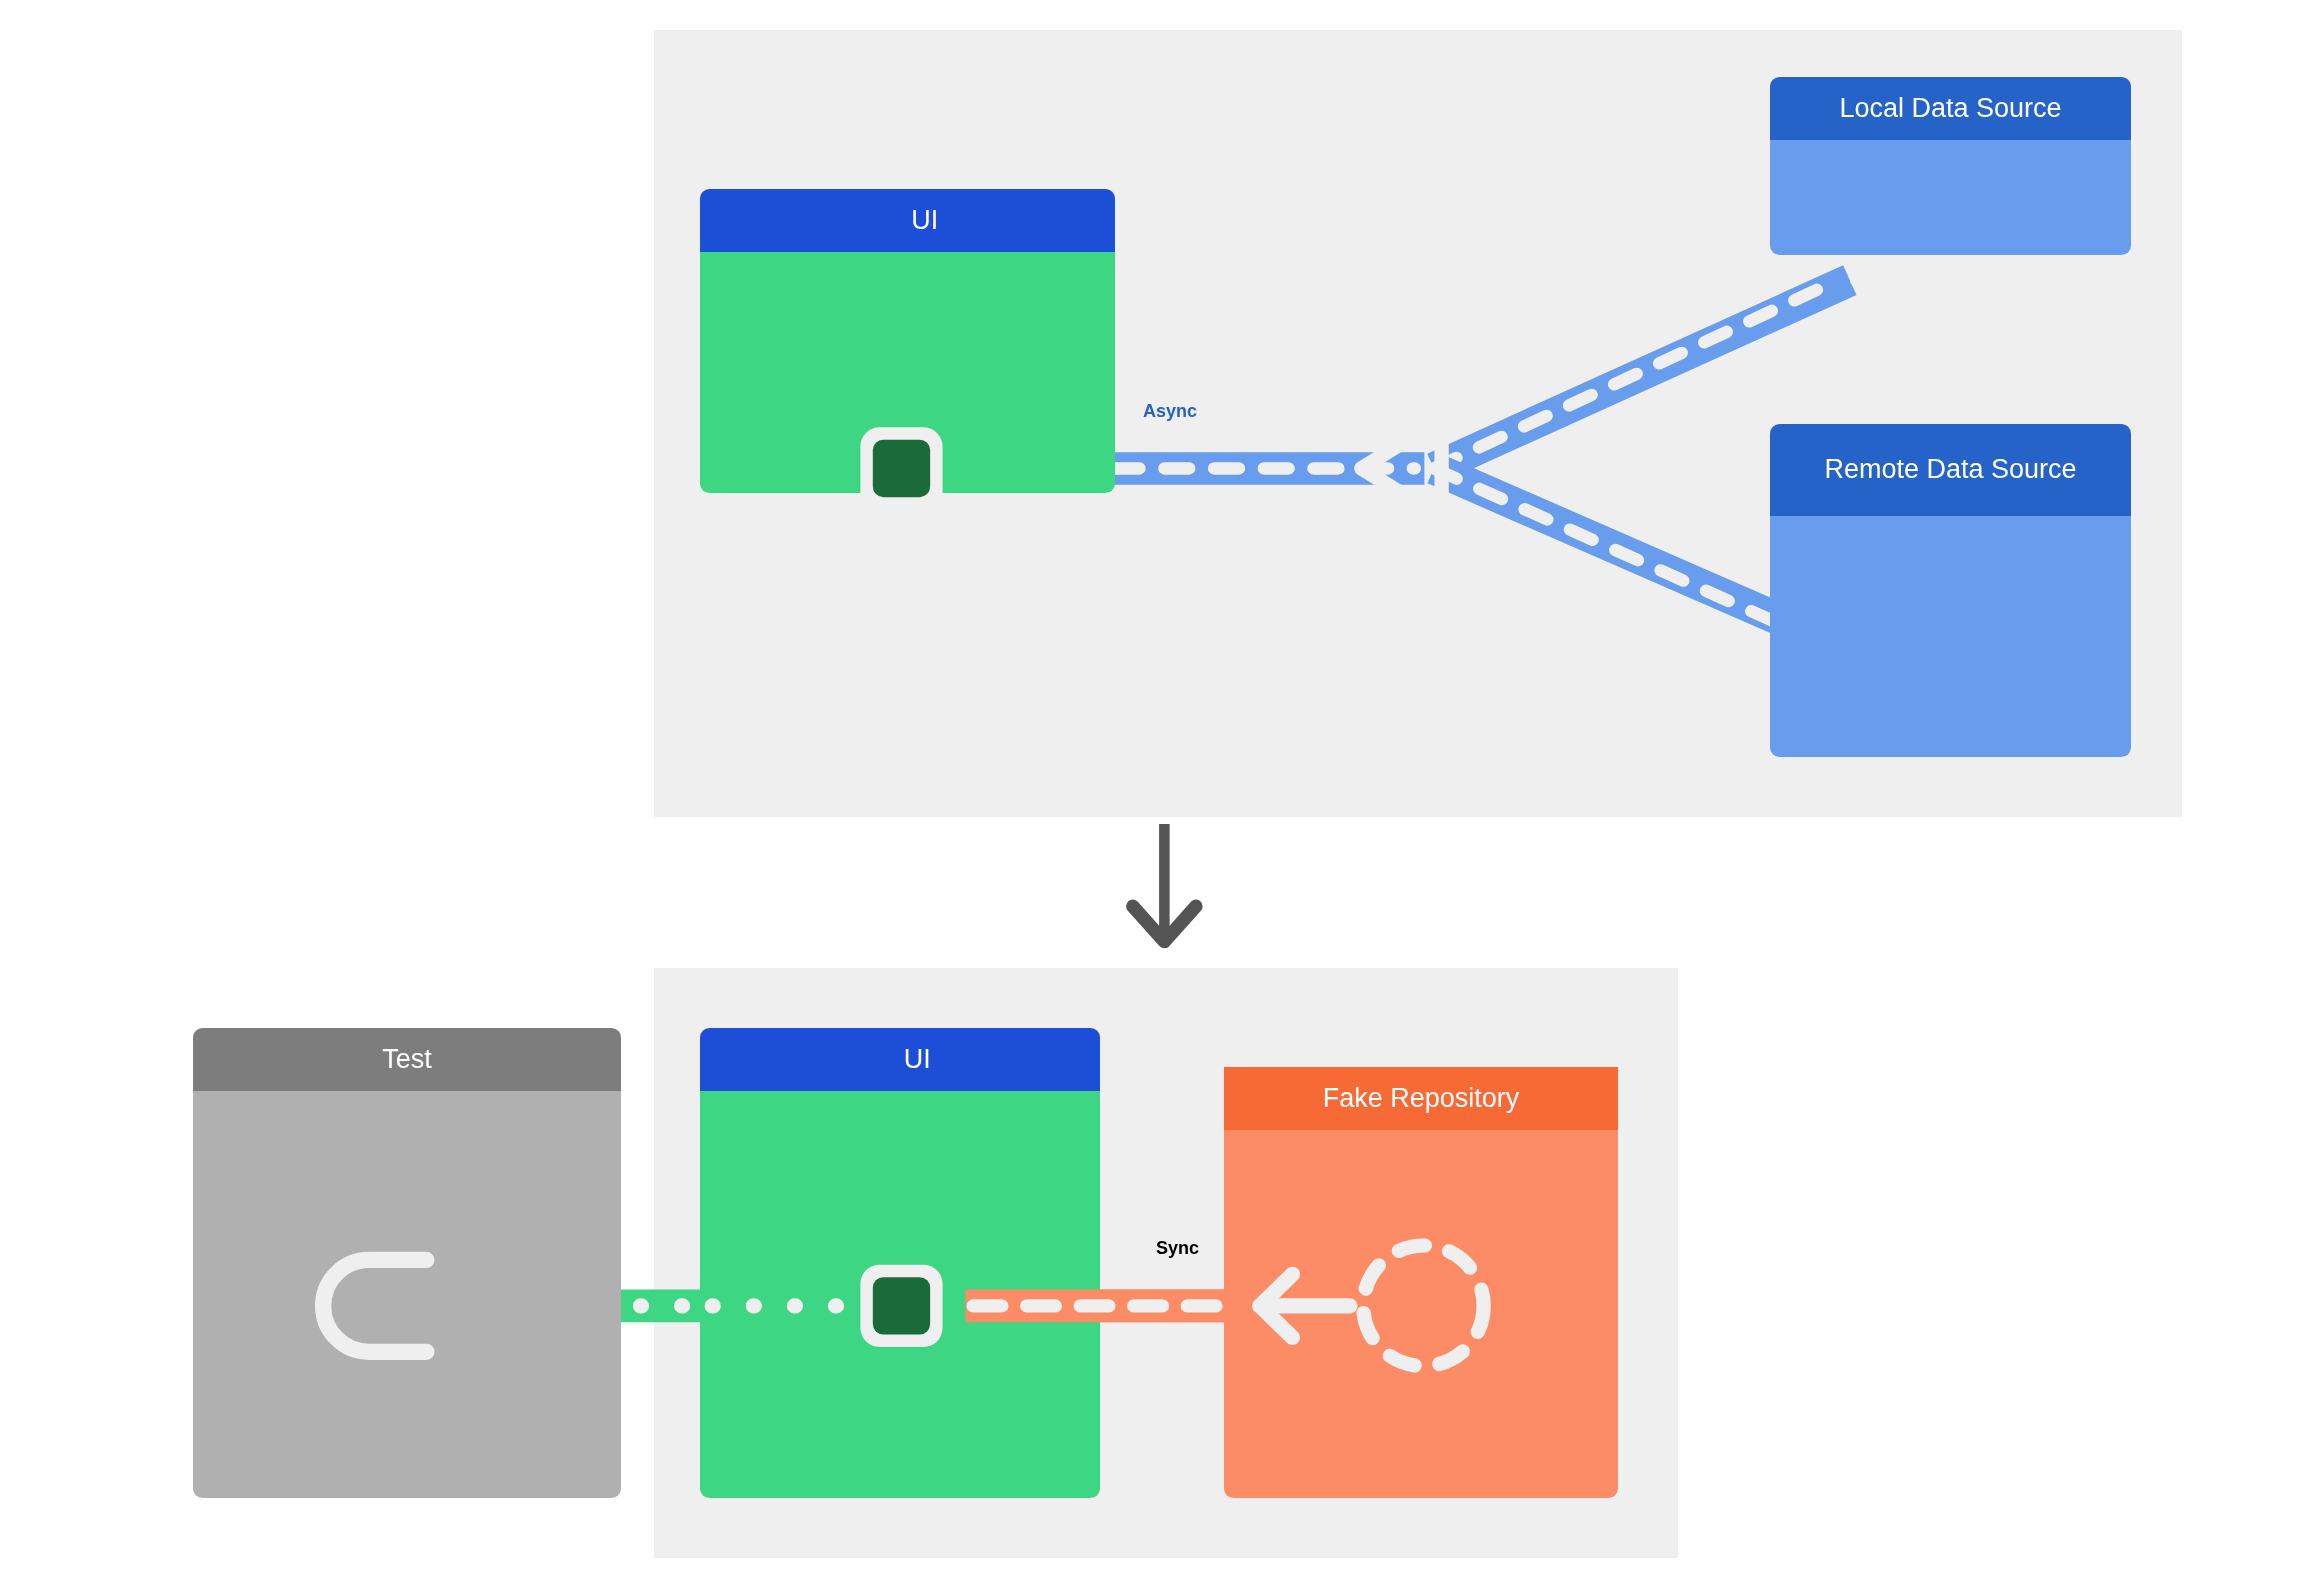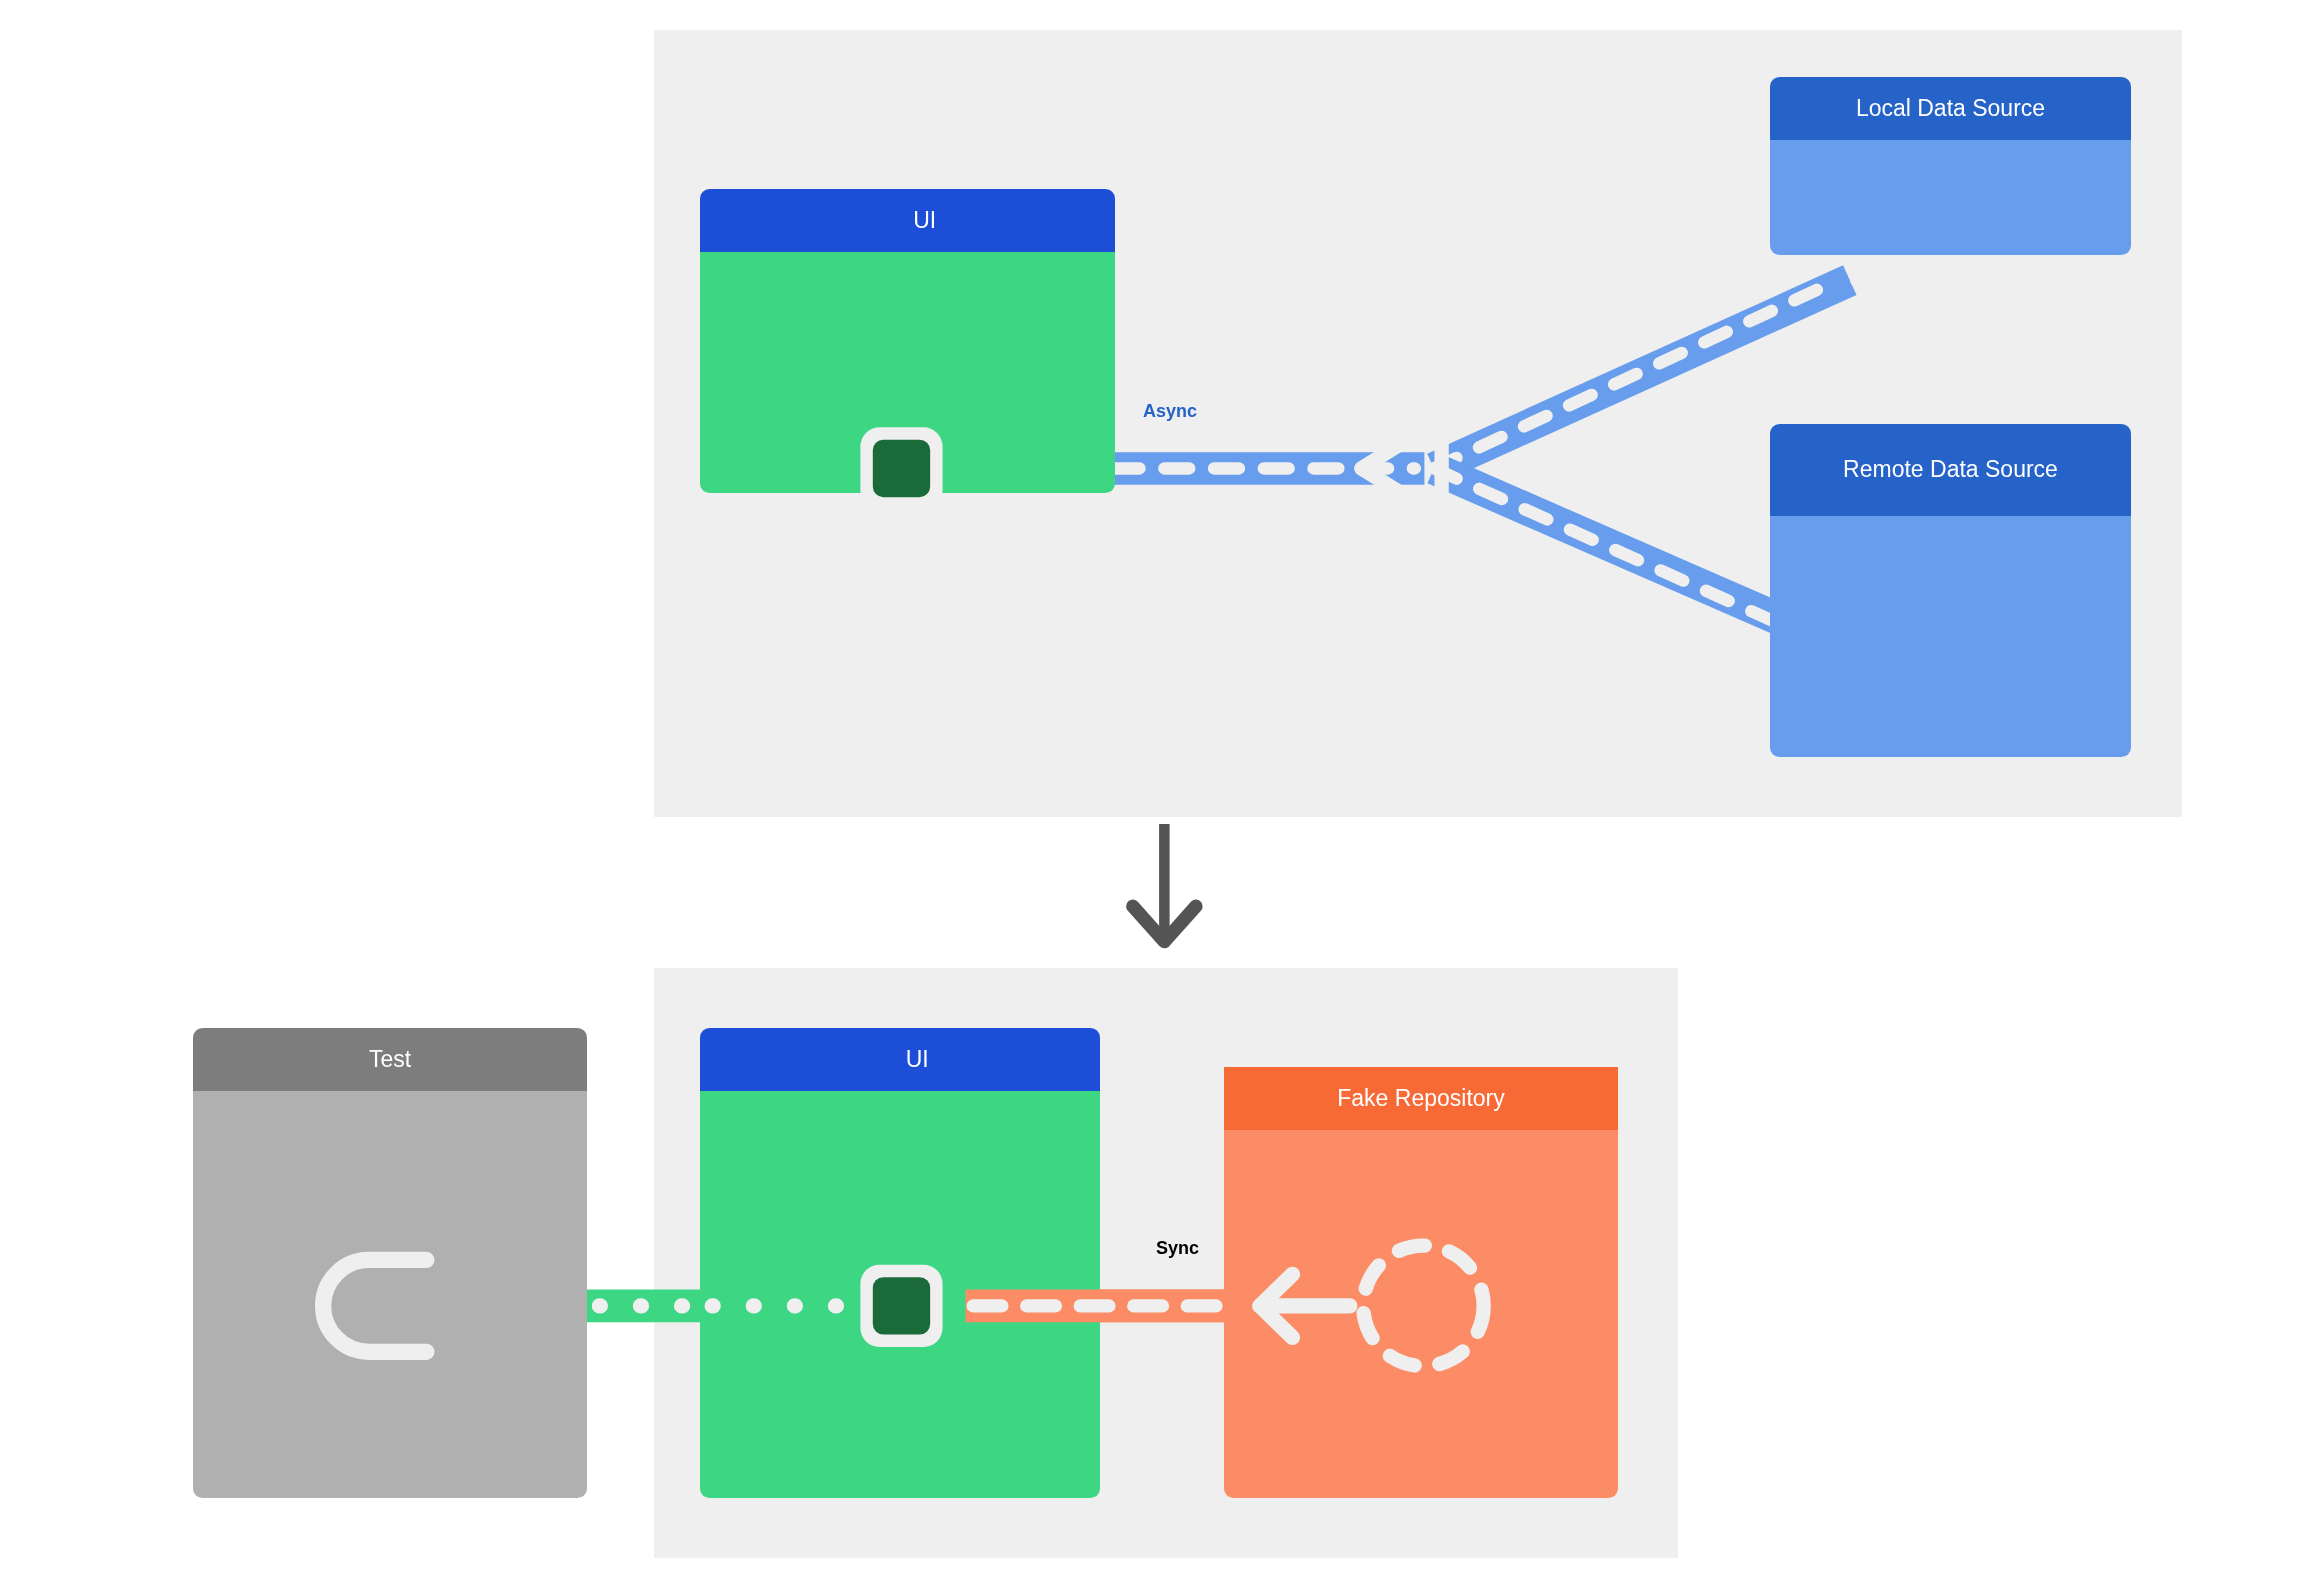--- a/index.html
+++ b/index.html
@@ -46,21 +46,21 @@
     box-sizing: border-box;
   }
   .card-header {
     box-sizing: border-box;
     width: 100%;
     display: flex;
     align-items: center;
     justify-content: center;
     text-align: center;
     color: #ffffff;
-    font-size: 23px;
+    font-size: 27px;
     line-height: 1.18;
     font-weight: 400;
     padding: 0 9.6px;
   }
   .card-body {
     position: relative;
     width: 100%;
     flex: 1;
   }
   .card-inner {
@@ -89,21 +89,21 @@
   #card-repository         { left: 1224px; top: 189px; width: 394px; height: 304px; }
   #card-repository .card-header { height: 63px; }
 
   #card-local-data-source  { left: 1770px; top: 77px; width: 361px; height: 178px; }
   #card-local-data-source .card-header { height: 63px; }
 
   #card-remote-data-source { left: 1770px; top: 424px; width: 361px; height: 333px; }
   #card-remote-data-source .card-header { height: 92px; }
 
   
-  #card-test               { left: 193px; top: 1028px; width: 394px; height: 470px; }
+  #card-test               { left: 193px; top: 1028px; width: 428px; height: 470px; }
   #card-test .card-header  { height: 63px; }
 
   #card-ui-test            { left: 700px; top: 1028px; width: 400px; height: 470px; }
   #card-ui-test .card-header { height: 63px; }
 
   #card-fake-repository    { left: 1224px; top: 1028px; width: 394px; height: 470px; }
   #card-fake-repository .card-header { height: 63px; }
 
   
   .wires {

